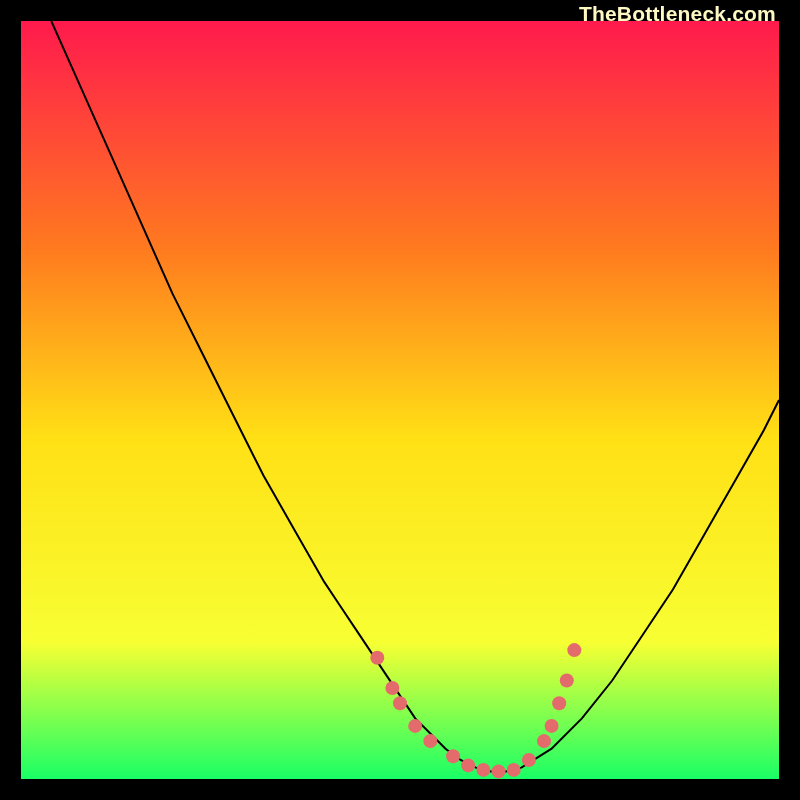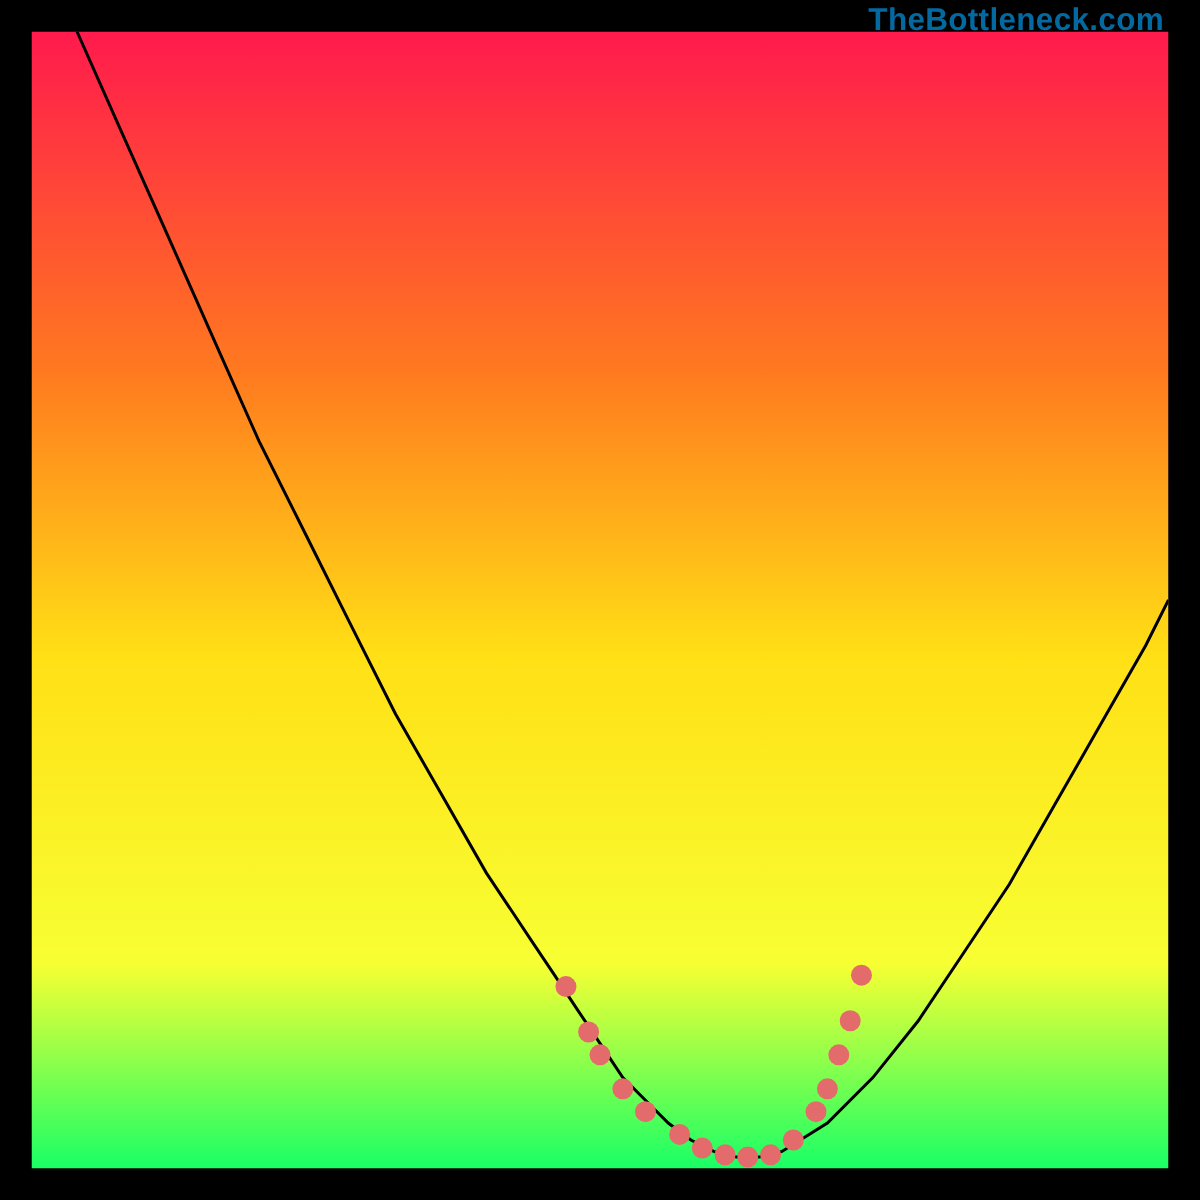--- a/index.html
+++ b/index.html
@@ -25,21 +25,21 @@
     width: 758px;
     height: 758px;
   }
   .watermark {
     position: absolute;
     top: 2px;
     right: 24px;
     font-family: Arial, Helvetica, sans-serif;
     font-size: 21px;
     font-weight: 600;
-    color: #0369a1;
+    color: #fef9c3;
     letter-spacing: 0.2px;
     user-select: none;
   }
 </style>
 </head>
 <body>
 
 <div class="frame">
   <svg class="plot" viewBox="0 0 758 758" preserveAspectRatio="none">
     <defs>

